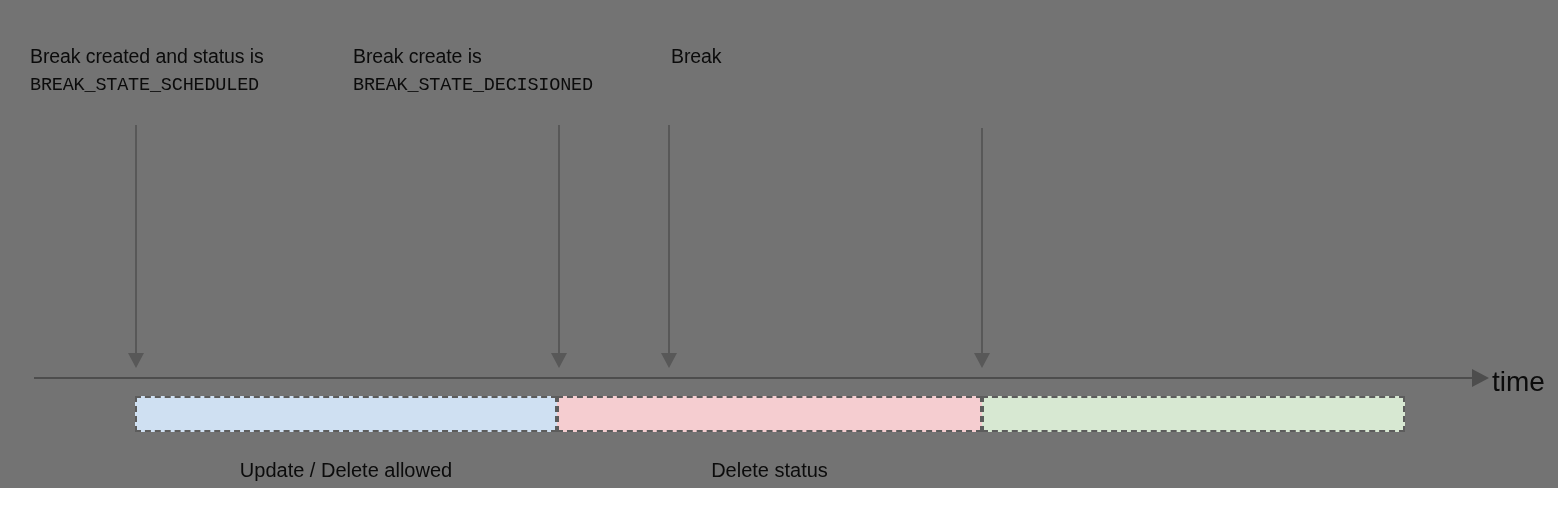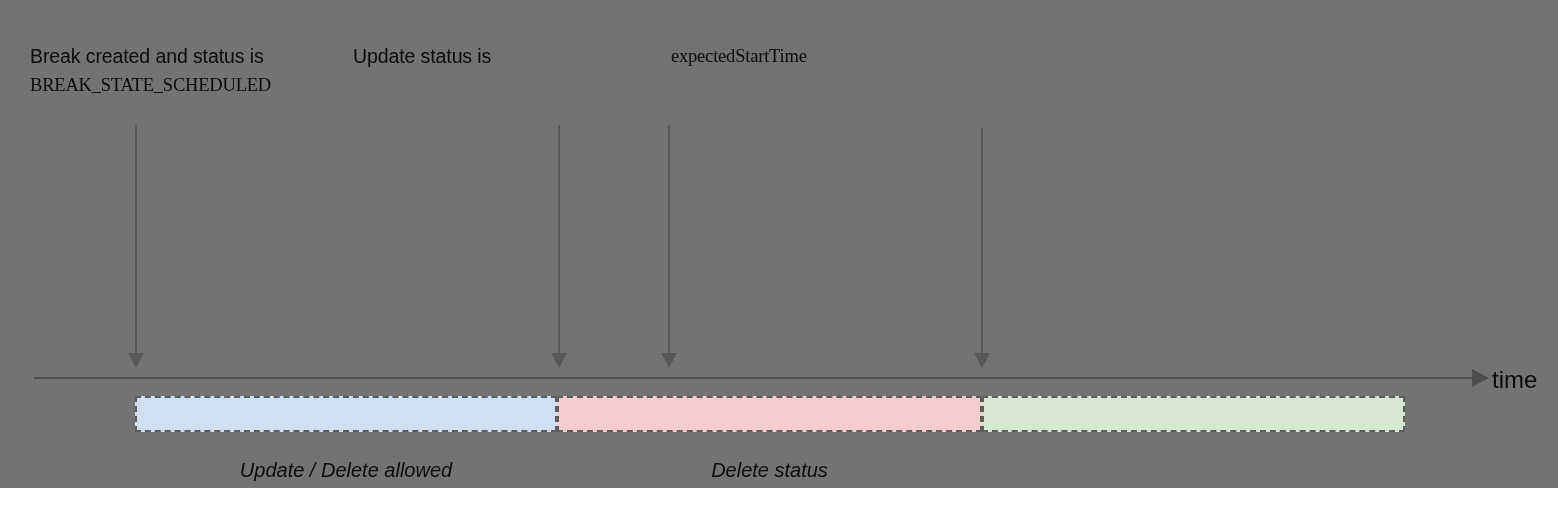--- a/index.html
+++ b/index.html
@@ -25,21 +25,21 @@
     line-height: 29px;
     color: #0b0b0b;
     white-space: nowrap;
   }
   .event-label .plain {
     font-family: "Liberation Sans", sans-serif;
     font-size: 19.5px;
     letter-spacing: -0.1px;
   }
   .event-label .mono {
-    font-family: Liberation Serif, serif;
+    font-family: Liberation Mono, monospace;
     font-size: 18.5px;
     letter-spacing: -0.2px;
   }
   .lbl-1 { left: 30px;  top: 42px; }
   .lbl-2 { left: 353px; top: 42px; }
   .lbl-3 { left: 671px; top: 42px; }
   .lbl-4 { left: 931px; top: 34px; }
 
   
   .drop-arrow {
@@ -79,21 +79,21 @@
     width: 0;
     height: 0;
     border-top: 9px solid transparent;
     border-bottom: 9px solid transparent;
     border-left: 17px solid #4d4d4d;
   }
   .axis-label {
     position: absolute;
     left: 1492px;
     top: 366px;
-    font-size: 24px;
+    font-size: 28px;
     font-family: "Liberation Sans", sans-serif;
     color: #0b0b0b;
   }
 
   
   .phase-bar {
     position: absolute;
     top: 396px;
     height: 36px;
     box-sizing: border-box;
@@ -102,39 +102,39 @@
 
   
   .phase-caption {
     position: absolute;
     top: 459px;
     font-size: 20px;
     font-family: "Liberation Sans", sans-serif;
     color: #0b0b0b;
     text-align: center;
     white-space: nowrap;
-    font-style: italic;
   }
 </style>
 </head>
 <body>
 
 <div id="canvas">
 
   <div class="event-label lbl-1">
     <div class="plain">Break created and status is</div>
     <div class="mono">BREAK_STATE_SCHEDULED</div>
   </div>
 
   <div class="event-label lbl-2">
-    <div class="plain">Update status is</div>
+    <div class="plain">Break create is</div>
+    <div class="mono">BREAK_STATE_DECISIONED</div>
   </div>
 
   <div class="event-label lbl-3">
-    <div class="mono">expectedStartTime</div>
+    <div class="plain">Break</div>
   </div>
 
 
   <div class="drop-arrow" style="left:127px; top:125px; height:243px;">
     <div class="shaft" style="height:228px;"></div>
     <div class="head" style="top:228px;"></div>
   </div>
 
   <div class="drop-arrow" style="left:550px; top:125px; height:243px;">
     <div class="shaft" style="height:228px;"></div>

